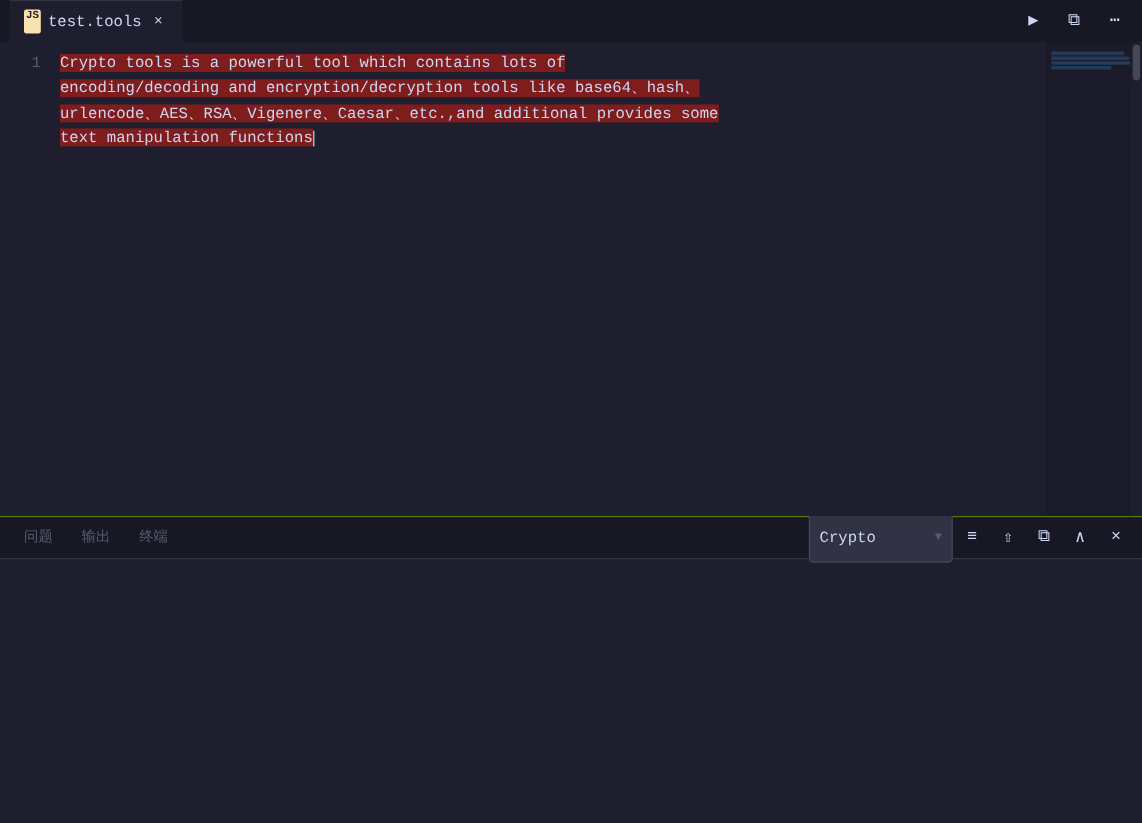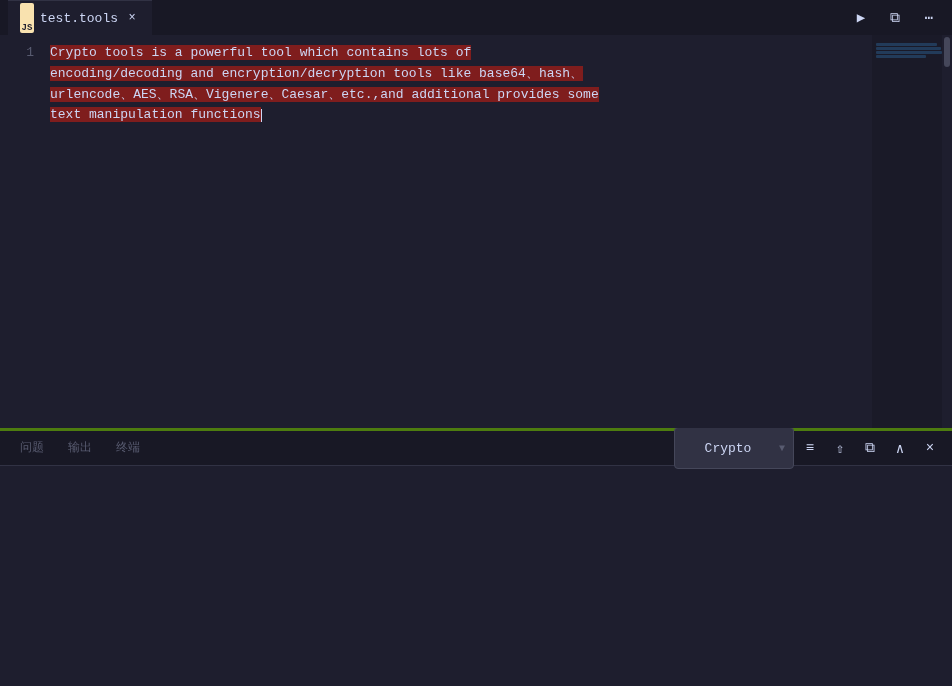--- a/index.html
+++ b/index.html
@@ -35,25 +35,25 @@
       background-color: #1e1e2e;
       color: #cdd6f4;
       font-size: 13px;
       cursor: pointer;
       border-top: 1px solid #313244;
       position: relative;
     }
 
     .tab-icon {
       width: 14px;
-      height: 30px;
+      height: 20px;
       background-color: #f9e2af;
       border-radius: 2px;
       display: flex;
-      align-items: flex-end;
+      align-items: flex-start;
       justify-content: center;
       font-size: 9px;
       font-weight: bold;
       color: #1e1e2e;
       flex-shrink: 0;
     }
 
     .tab-close {
       width: 16px;
       height: 16px;
@@ -141,21 +141,21 @@
       animation: blink 1s step-end infinite;
     }
 
     @keyframes blink {
       50% { opacity: 0; }
     }
 
     
     .bottom-panel {
       background-color: #15803d;
-      border-top: 3px solid #4d7c0f;
+      border-top: 1px solid #4d7c0f;
       flex-shrink: 0;
     }
 
     .panel-tabs {
       display: flex;
       align-items: center;
       height: 35px;
       padding: 0 8px;
       background-color: #181825;
       border-bottom: 1px solid #313244;
@@ -197,21 +197,20 @@
       background-color: #313244;
       border: 1px solid #45475a;
       border-radius: 4px;
       padding: 2px 8px;
       gap: 6px;
       cursor: pointer;
       font-size: 13px;
       color: #cdd6f4;
       height: 42px;
       min-width: 120px;
-      text-align: center;
     }
 
     .panel-dropdown-text {
       flex: 1;
     }
 
     .panel-dropdown-arrow {
       color: #585b70;
       font-size: 10px;
     }

